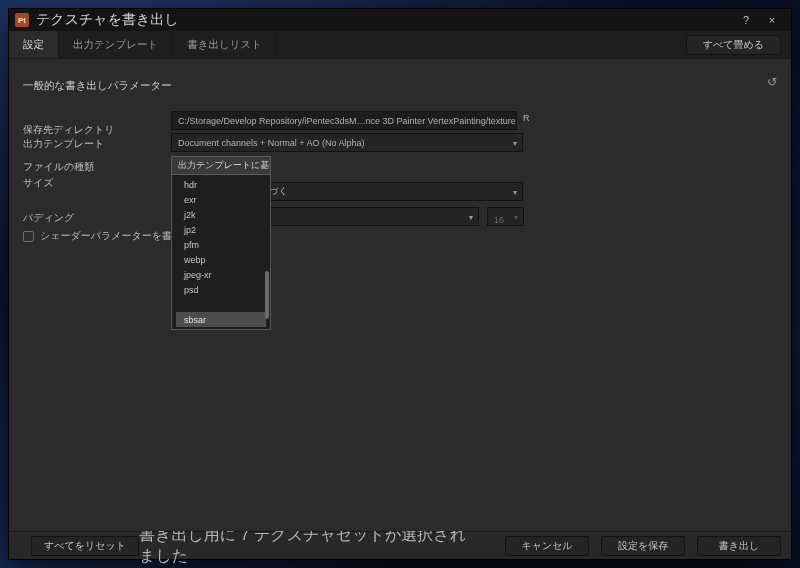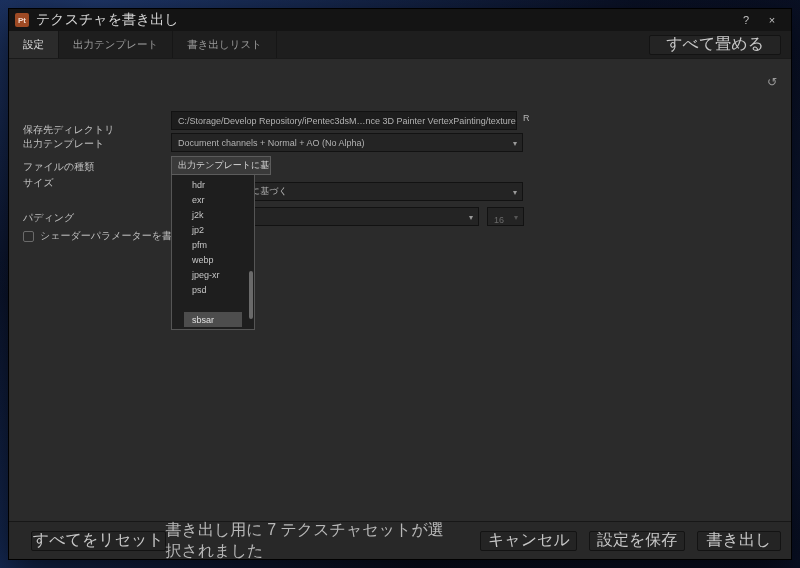--- a/index.html
+++ b/index.html
@@ -25,21 +25,21 @@
     display:flex; align-items:center; justify-content:center; border-radius:2px; margin-right:7px; }
   .win-title { color:#d5d5d5; font-size:14px; }
   .titlebar .spacer { flex:1; }
   .tb-btn { width:26px; height:22px; color:#c2c2c2; font-size:11px; display:flex; align-items:center; justify-content:center; cursor:default; }
   
   .tabbar { height:28px; background:#1e1e1e; display:flex; align-items:stretch; flex:0 0 auto; border-bottom:1px solid #1a1a1a; }
   .tab { padding:0 14px; display:flex; align-items:center; font-size:10.5px; color:#9a9a9a; border-right:1px solid #161616; }
   .tab.active { background:#2b2b2b; color:#e0e0e0; }
   .tabbar .spacer { flex:1; }
   .btn {
-    background:#242424; border:1px solid #131313; color:#c8c8c8; font-size:16px;
+    background:#242424; border:1px solid #131313; color:#c8c8c8; font-size:10px;
     height:20px; display:inline-flex; align-items:center; justify-content:center;
     padding:0 16px; border-radius:2px; white-space:nowrap;
   }
   .collapse-btn { align-self:center; margin-right:10px; min-width:86px; }
   
   .content { flex:1; display:flex; min-height:0; }
   .left-panel { width:182px; background:#272727; border-right:1px solid #171717; position:relative; }
   .panel-tools { height:24px; border-bottom:1px solid #1d1d1d; display:flex; align-items:center; justify-content:flex-end; padding:0 10px; }
   .sel-item {
     margin:3px 4px 0 4px; height:20px; display:flex; align-items:center; padding:0 8px;
@@ -56,31 +56,31 @@
   .field, .combo {
     position:absolute; left:162px; height:19px; background:#1d1d1d; border:1px solid #121212;
     color:#b2b2b2; font-size:9px; display:flex; align-items:center; padding:0 6px; overflow:hidden; white-space:nowrap;
   }
   .combo { background:#242424; padding-right:9px; }
   .caret { position:absolute; right:5px; top:50%; transform:translateY(-50%); color:#9a9a9a; font-size:8px; }
   .combo.open { width:100px; background:#3a3a3a; border:1px solid #5c5c5c; color:#d6d6d6; z-index:11; }
   .combo.disabled { color:#6a6a6a; }
   .combo.disabled .caret { color:#555; }
   .popup {
-    position:absolute; left:162px; top:115px; width:84px; background:#1e1e1e;
-    border:1px solid #555; z-index:10; padding:2px 12px;
+    position:absolute; left:162px; top:115px; width:100px; background:#1e1e1e;
+    border:1px solid #555; z-index:10; padding:2px 4px;
   }
   .popup-item { height:15px; display:flex; align-items:center; padding:0 8px; font-size:9px; color:#c6c6c6; }
   .popup-item.highlight { background:#4d4d4d; color:#e2e2e2;margin-top:15px; }
   .popup-scrollbar { position:absolute; right:1px; top:2px; bottom:2px; width:4px; }
   .popup-scrollbar .thumb { position:absolute; right:0; bottom:8px; width:4px; height:48px; background:#6a6a6a; border-radius:2px; }
   .r-suffix { position:absolute; left:514px; top:54px; color:#b5b5b5; font-size:9px; }
   .shader-row { position:absolute; left:14px; top:170px; display:flex; align-items:center; gap:6px; color:#bdbdbd; font-size:10px; }
   
-  .footer { height:38px; flex:0 0 auto; border-top:1px solid #171717; background:#282828; display:flex; align-items:center; padding:0 10px; }
+  .footer { height:28px; flex:0 0 auto; border-top:1px solid #171717; background:#282828; display:flex; align-items:center; padding:0 10px; }
   .footer .status { color:#b8b8b8; font-size:16px; margin-right:14px; }
   .footer .spacer { flex:1; }
   .footer .btn { margin-left:12px; min-width:84px; }
   svg { display:block; }
 </style>
 </head>
 <body>
 
 <div class="dialog">
 
@@ -97,20 +97,21 @@
     <div class="tab">出力テンプレート</div>
     <div class="tab">書き出しリスト</div>
     <div class="spacer"></div>
     <div class="btn collapse-btn">すべて畳める</div>
   </div>
 
   <div class="content">
 
 
     <div class="main-panel">
+      <div class="section-title">一般的な書き出しパラメーター</div>
       <div class="reset-icon">↺</div>
 
       <div class="flabel" style="top:64px;">保存先ディレクトリ</div>
       <div class="field" style="top:52px; width:346px;">C:/Storage/Develop Repository/iPentec3dsM…nce 3D Painter VertexPainting/texture-01</div>
       <div class="r-suffix">R</div>
 
       <div class="flabel" style="top:78px;">出力テンプレート</div>
       <div class="combo" style="top:74px; width:352px;">
         <span>Document channels + Normal + AO (No Alpha)</span>
         <span class="caret">▾</span>

